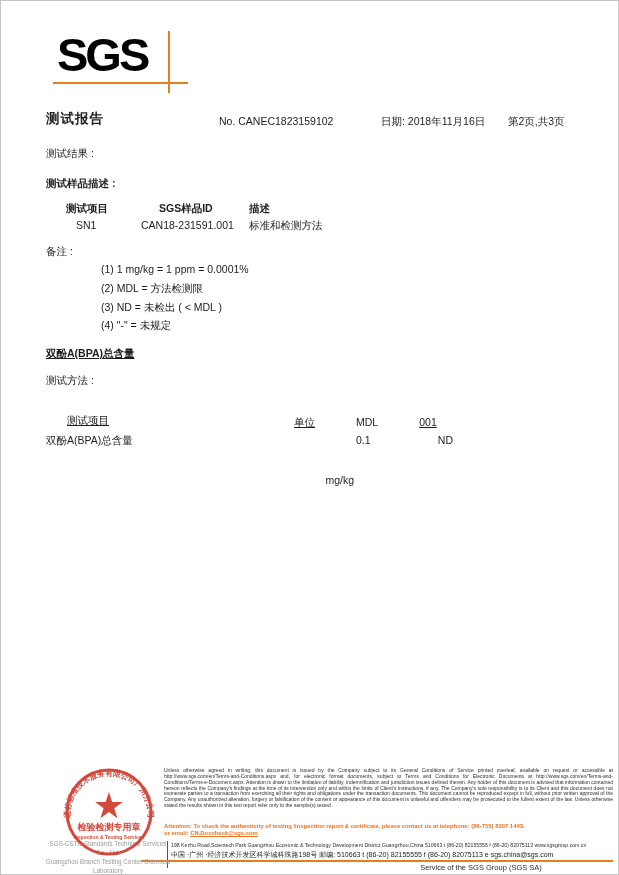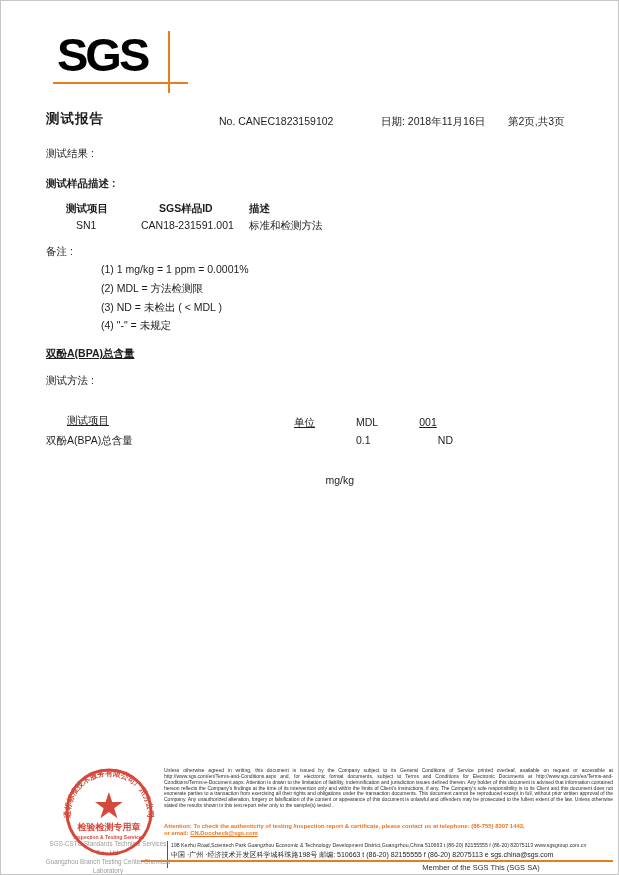--- a/index.html
+++ b/index.html
@@ -143,21 +143,21 @@
   <div class="abs attention-text">
     <span>Attention: To check the authenticity of testing /inspection report &amp; certificate, please contact us at telephone: (86-755) 8307 1443,</span><br>
     <span>or email: </span><span class="attention-email">CN.Doccheck@sgs.com</span>
   </div>
 
   <div class="abs addr-vbar"></div>
   <div class="abs addr-en">198 Kezhu Road,Scientech Park Guangzhou Economic &amp; Technology Development District,Guangzhou,China  510663   t (86-20) 82155555   f (86-20) 82075113   www.sgsgroup.com.cn</div>
   <div class="abs addr-cn">中国 ·广州 ·经济技术开发区科学城科珠路198号     邮编: 510663   t (86-20) 82155555   f (86-20) 82075113   e  sgs.china@sgs.com</div>
 
   <div class="abs footer-rule"></div>
-  <div class="abs member-text">Member of the SGS This (SGS SA)</div>
+  <div class="abs member-text">Service of the SGS Group (SGS SA)</div>
 
   <div class="abs company-lines">
     <span>SGS-CSTC Standards Technical Services Co., Ltd.</span><br>
     <span>Guangzhou Branch Testing Center Chemical Laboratory</span>
   </div>
 
   <svg class="abs stamp" viewBox="0 0 100 95" xmlns="http://www.w3.org/2000/svg">
     <circle cx="50" cy="47" r="42" fill="none" stroke="#d23a2c" stroke-width="3"></circle>
     <path id="stamp-arc" d="M 13,62 A 39,39 0 1 1 87,62" fill="none"></path>
     <text font-size="7.6" fill="#d23a2c" font-weight="bold" font-family="'Liberation Sans', sans-serif">

